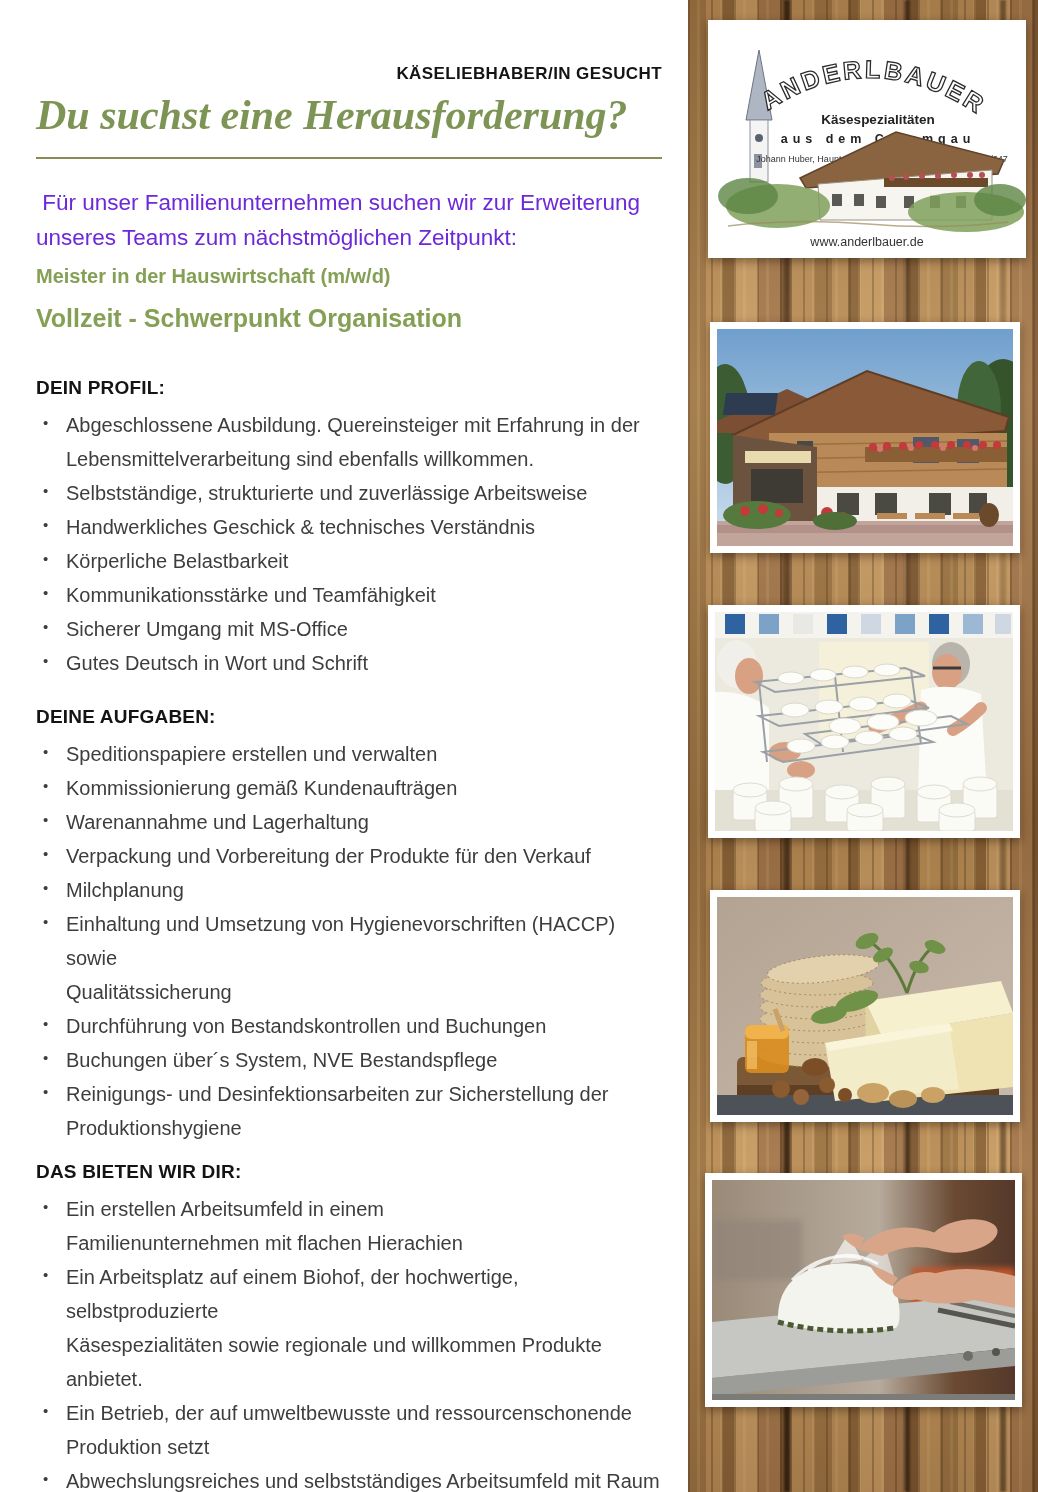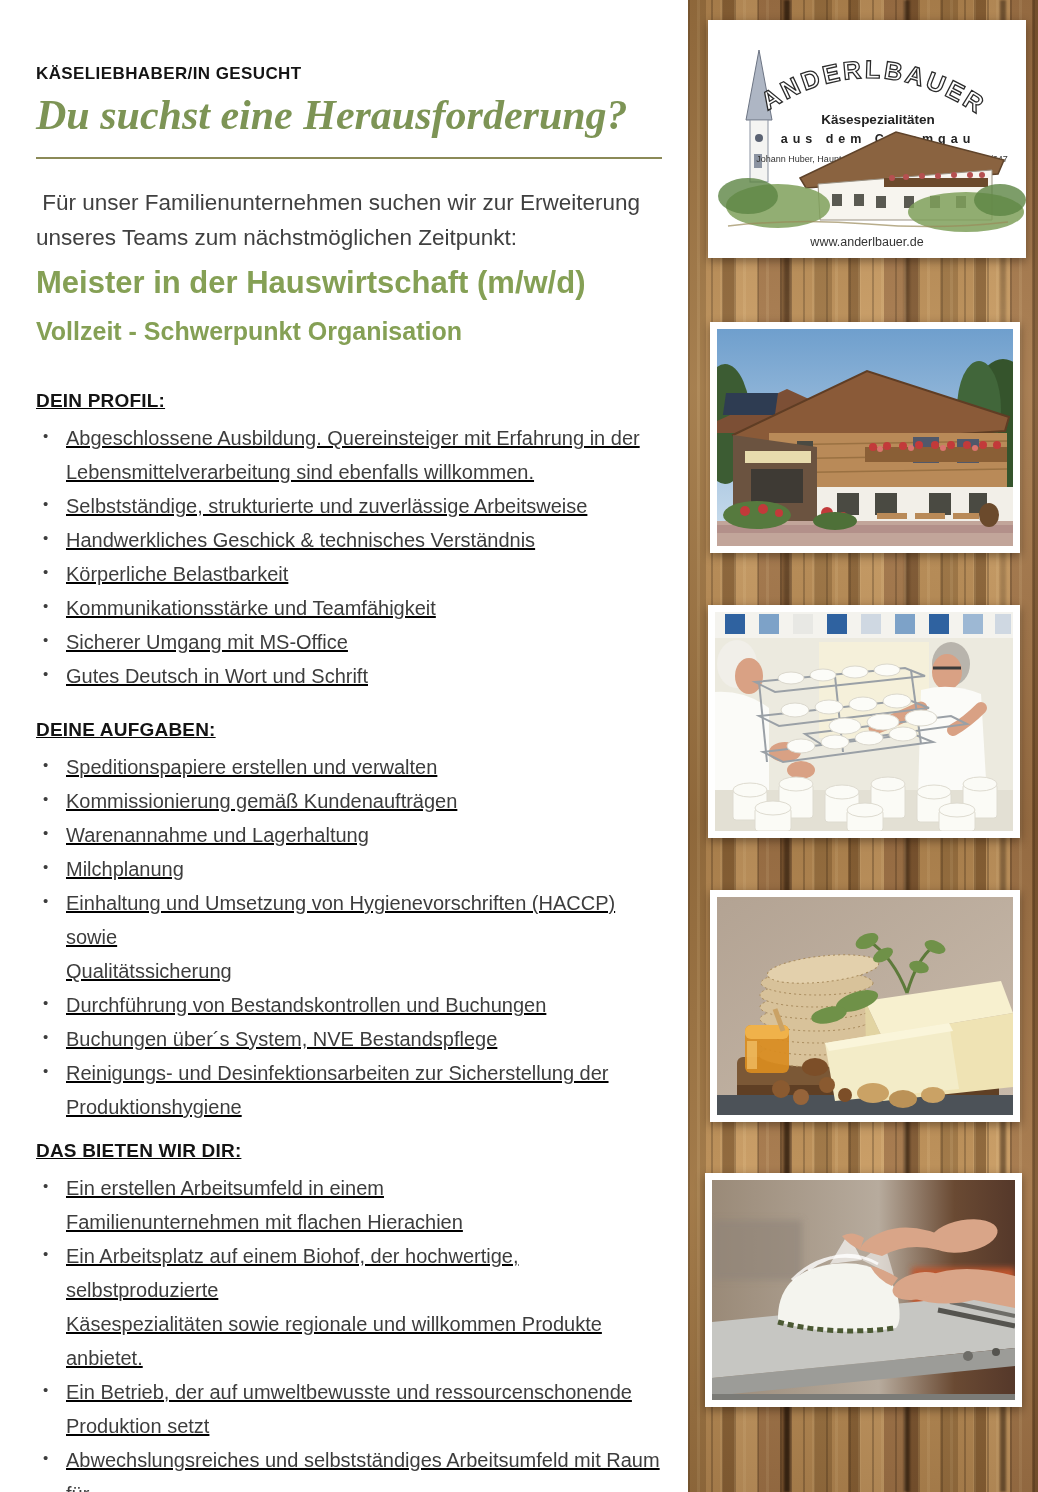--- a/index.html
+++ b/index.html
@@ -3,33 +3,33 @@
 <meta charset="utf-8">
 <style>
   html,body{margin:0;padding:0;background:#ffffff;}
   .page{
     position:relative;width:1038px;height:1492px;background:#ffffff;overflow:hidden;
     font-family:"Liberation Sans",sans-serif;
   }
   
   .content{position:absolute;left:36px;top:0;width:626px;}
   .eyebrow{
-    margin:64px 0 0;font-size:17px;font-weight:700;color:#141414;letter-spacing:.4px;
+    margin:64px 0 0;font-size:17px;font-weight:700;color:#141414;letter-spacing:.4px;text-align:right;
   }
   .headline{
     margin:8px 0 0;font-family:"Liberation Serif",serif;font-style:italic;font-weight:700;
     font-size:42px;line-height:1.12;color:#7d9455;
   }
   .rule{border:none;border-top:2px solid #8b8a57;margin:18px 0 0;width:100%;}
   .intro{
-    margin:26px 0 0;font-size:22.5px;line-height:35px;color:#404040;white-space:pre-line;
-  }
-  .job-title{margin:10px 0 0;font-size:31px;font-weight:700;color:#85a055;}
+    margin:26px 0 0;font-size:22.5px;line-height:35px;color:#6d28d9;white-space:pre-line;
+  }
+  .job-title{margin:10px 0 0;font-size:20px;font-weight:700;color:#85a055;}
   .job-subtitle{margin:16px 0 0;font-size:25px;font-weight:700;color:#85a055;}
-  .section{margin:0;text-decoration:underline;}
+  .section{margin:0;}
   .sec-profile{margin-top:44px;}
   .sec-aufgaben{margin-top:26px;}
   .sec-bieten{margin-top:16px;}
   .section-title{margin:0;font-size:19px;font-weight:700;color:#141414;letter-spacing:.2px;}
   .bullets{list-style:none;margin:9px 0 0;padding:0;}
   .bullets li{
     position:relative;padding-left:30px;font-size:20px;line-height:34px;color:#3d3d3d;
     white-space:pre-line;
   }
   .bullets li::before{
@@ -85,20 +85,21 @@
           <li>Gutes Deutsch in Wort und Schrift</li>
         </ul>
     </section>
 
     <section class="section sec-aufgaben">
       <h4 class="section-title">DEINE AUFGABEN:</h4>
       <ul class="bullets">
           <li>Speditionspapiere erstellen und verwalten</li>
           <li>Kommissionierung gemäß Kundenaufträgen</li>
           <li>Warenannahme und Lagerhaltung</li>
+          <li>Verpackung und Vorbereitung der Produkte für den Verkauf</li>
           <li>Milchplanung</li>
           <li>Einhaltung und Umsetzung von Hygienevorschriften (HACCP) sowie
 Qualitätssicherung</li>
           <li>Durchführung von Bestandskontrollen und Buchungen</li>
           <li>Buchungen über´s System, NVE Bestandspflege</li>
           <li>Reinigungs- und Desinfektionsarbeiten zur Sicherstellung der
 Produktionshygiene</li>
         </ul>
     </section>
 

